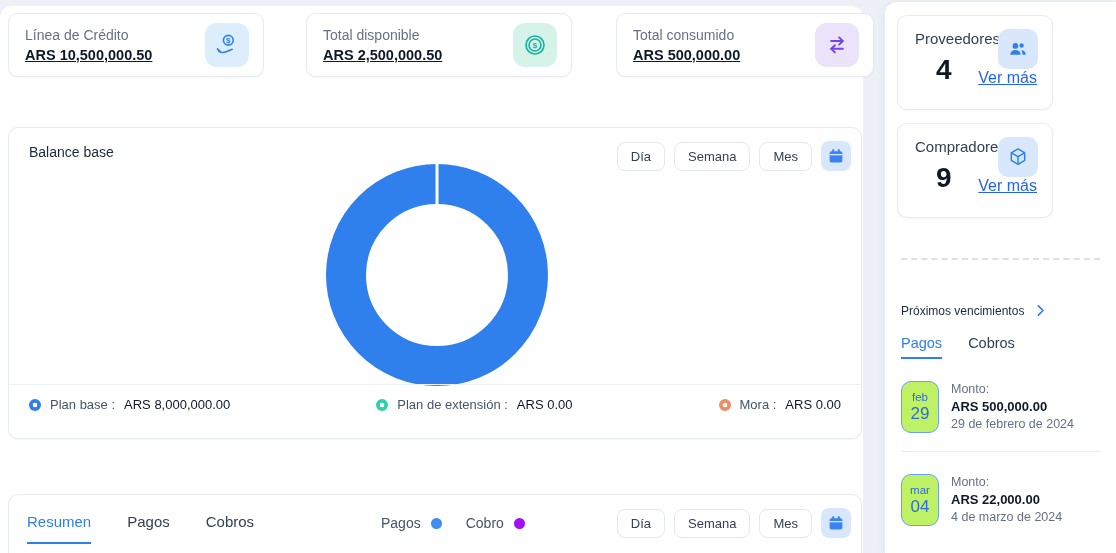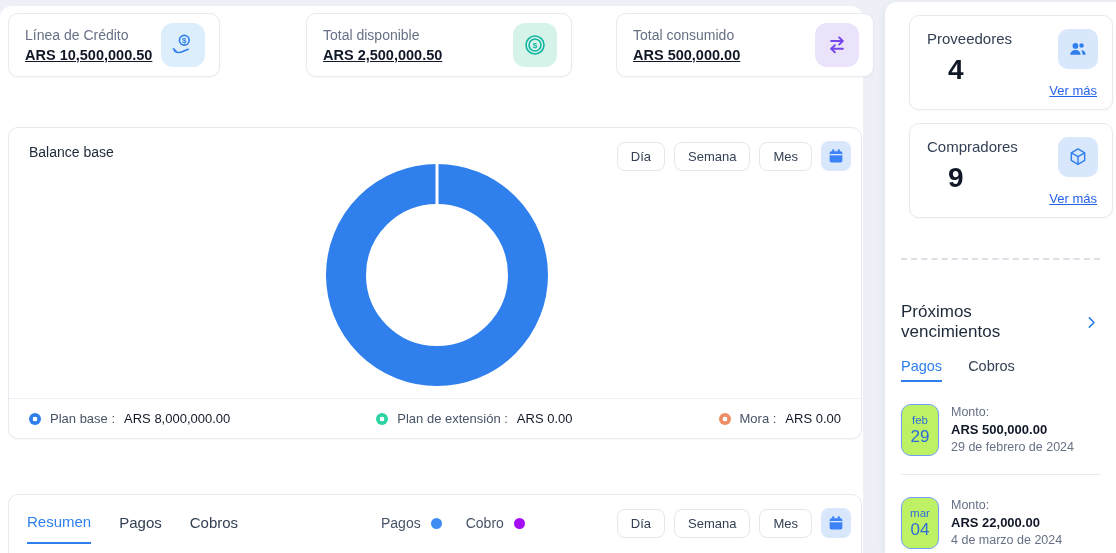--- a/index.html
+++ b/index.html
@@ -47,62 +47,62 @@
     font-size: 13px; color: #344054; padding: 7px 13px; cursor: pointer; line-height: 1;
   }
   .cal-btn {
     width: 30px; height: 30px; border: none; border-radius: 8px;
     background: #d8e7fb; color: #3b82f6; display: flex; align-items: center; justify-content: center;
     cursor: pointer;
   }
   .donut-wrap { position: absolute; left: 317px; top: 36px; width: 222px; height: 222px; }
 
   .donut-legend {
-    position: absolute; left: 0; right: 0; bottom: 0; height: 40px;
+    position: absolute; left: 0; right: 0; bottom: 14px; height: 40px;
     border-top: 1px solid #eef1f4;
     display: flex; align-items: center; justify-content: space-between; padding: 16px 20px;
   }
   .legend-item { display: flex; align-items: center; gap: 9px; font-size: 13px; color: #475467; }
   .ring-dot {
     width: 12px; height: 12px; border-radius: 50%; flex: 0 0 auto;
     background: radial-gradient(circle, #fff 0 2.2px, var(--c, #2f80ed) 2.6px);
   }
   .legend-value { font-weight: normal; color: #101828; }
 
   
   .summary-card { left: 8px; top: 488px; width: 854px; height: 110px; }
-  .tabs-row { position: absolute; left: 18px; top: 18px; display: flex; gap: 28px; font-size: 15px; align-items: center; }
+  .tabs-row { position: absolute; left: 18px; top: 18px; display: flex; gap: 36px; font-size: 15px; }
   .tab { color: #344054; cursor: pointer; padding-bottom: 12px; }
   .tab.active { color: var(--primary, #2f80ed); border-bottom: 2px solid var(--primary, #2f80ed); }
   .mini-legend { position: absolute; left: 372px; top: 20px; display: flex; gap: 24px; align-items: center; font-size: 14px; color: #475467; }
   .mini-legend-item { display: flex; align-items: center; gap: 10px; }
   .dot { width: 11px; height: 11px; border-radius: 50%; background: var(--c, #2f80ed); }
 
   
   .sidebar {
     position: absolute; left: 885px; top: 2px; width: 231px; height: 551px;
     background: #fff; border-radius: 12px 0 0 0;
     box-shadow: 0 2px 10px rgba(16,24,40,.07);
   }
-  .counter-card { position: relative; margin: 0 24px; width: 204px; height: 95px; background:#fff;
+  .counter-card { position: relative; margin: 0 12px; width: 156px; height: 95px; background:#fff;
     border: 1px solid var(--card_border, #e7eaf0); border-radius: 10px;
     box-shadow: 0 1px 2px rgba(16,24,40,.04); }
   .counter-card.first { margin-top: 13px; }
   .counter-card.second { margin-top: 13px; }
   .counter-label { position: absolute; left: 17px; top: 14px; font-size: 15px; color: #344054; }
   .counter-number { position: absolute; left: 38px; top: 38px; font-size: 28px; font-weight: bold; color: #101828; }
   .counter-icon { position: absolute; right: 14px; top: 13px; width: 40px; height: 40px; border-radius: 10px;
     background: #d8e7fb; color: #2f80ed; display: flex; align-items: center; justify-content: center; }
-  .ver-mas { position: absolute; right: 15px; bottom: 11px; font-size: 13px; color: var(--link, #2563eb);
+  .ver-mas { position: absolute; right: 15px; bottom: 22px; font-size: 16px; color: var(--link, #2563eb);
     text-decoration: underline; cursor: pointer; }
 
   .dashed-divider { margin: 40px 16px 0; border-top: 2px dashed #dcdfe6; }
 
   .upcoming-title {
-    margin: 42px 16px 0; font-size: 17px; color: #1d2939;
+    margin: 42px 16px 0; font-size: 12px; color: #1d2939;
     display: flex; align-items: center; gap: 8px; cursor: pointer;
   }
   .upcoming-title svg { flex: 0 0 auto; }
   .side-tabs { margin: 16px 16px 0; display: flex; gap: 26px; font-size: 14.5px; }
   .side-tab { color: #344054; padding-bottom: 6px; cursor: pointer; }
   .side-tab.active { color: var(--primary, #2f80ed); border-bottom: 2px solid var(--primary, #2f80ed); }
 
   .due-item { position: relative; margin: 0 16px; padding: 22px 0 18px 0; display: flex; gap: 12px; }
   .due-item + .sep { margin: 0 16px; border-top: 1px solid #e7eaf0; }
   .date-badge {
@@ -115,21 +115,21 @@
   .due-info { font-size: 12.5px; color: #667085; padding-top: 1px; }
   .due-info .amount { font-size: 13px; font-weight: bold; color: #101828; margin: 3px 0 3px; }
 </style>
 </head>
 <body>
 
 <div class="frame">
 
   <div class="main-panel">
 
-    <div class="card stat-card" style="left:8px;width:212px;">
+    <div class="card stat-card" style="left:8px;width:256px;">
       <div class="texts">
         <div class="stat-label">Línea de Crédito</div>
         <div class="stat-value">ARS 10,500,000.50</div>
       </div>
       <div class="icon-box" style="--bg: #dcedfb; --ic: #2f80ed;">
         <svg width="26" height="26" viewBox="0 0 24 24" fill="none" stroke="currentColor" stroke-width="1.5" stroke-linecap="round">
           <circle cx="13.2" cy="7.6" r="4.5"></circle>
           <text x="13.2" y="10.2" font-size="7.5" text-anchor="middle" fill="currentColor" stroke="none" font-weight="bold">$</text>
           <path d="M4.2 17.6c2.2 1.5 4.7 1.7 7 .7l5.6-2.3"></path>
           <path d="M3.2 15.6l2.6 2.4"></path>

